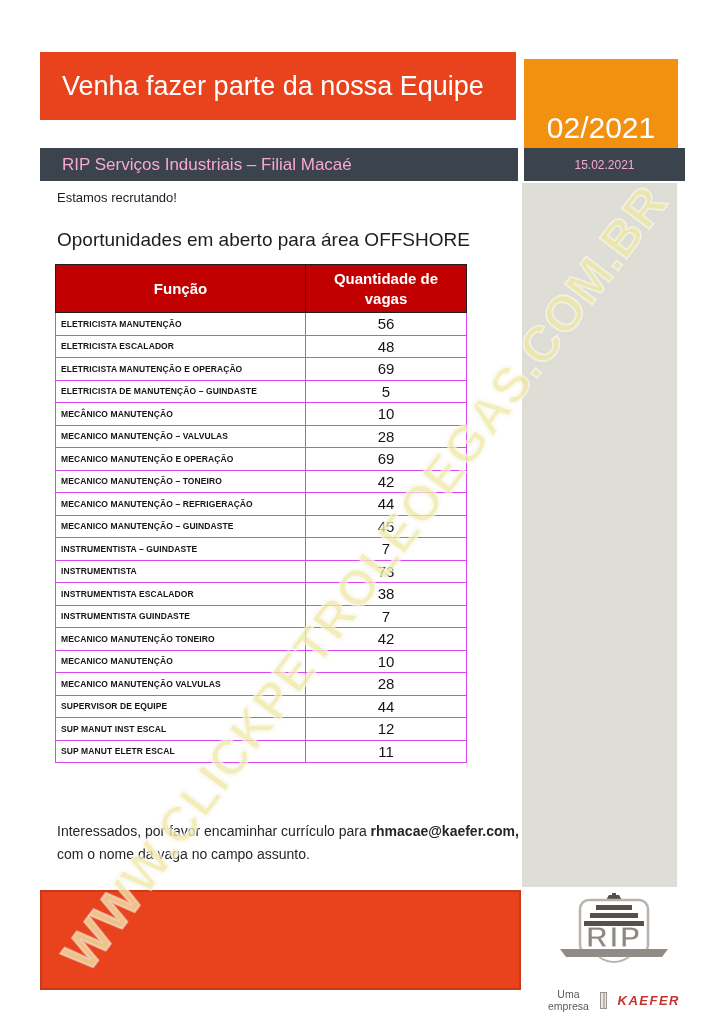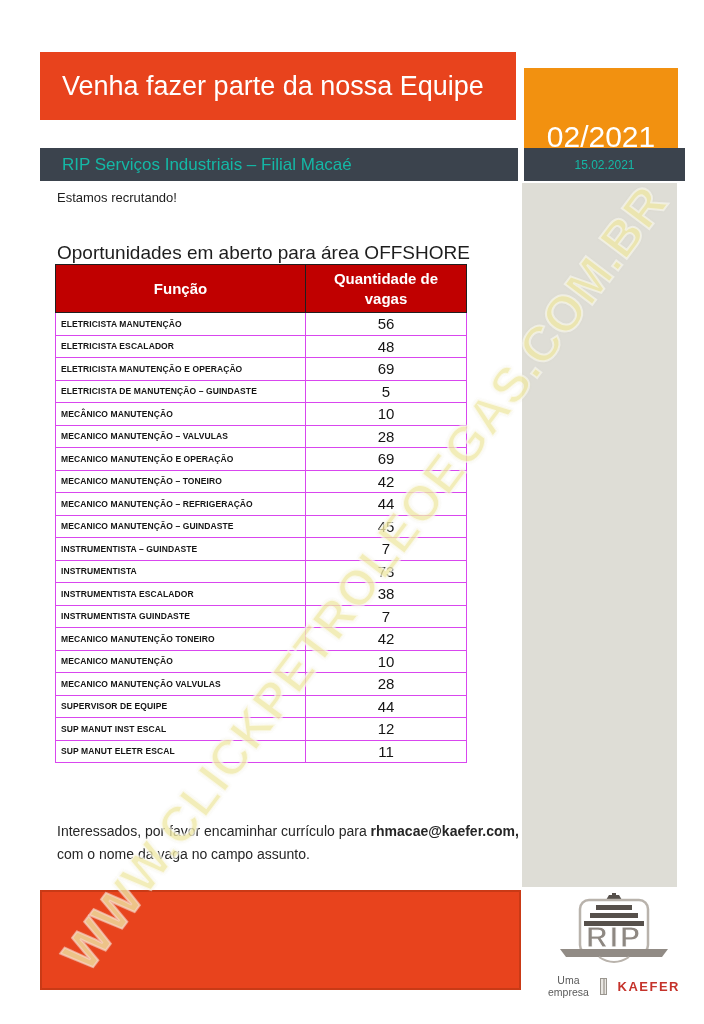--- a/index.html
+++ b/index.html
@@ -3,58 +3,58 @@
 <meta charset="utf-8">
 <style>
   html,body{margin:0;padding:0;background:#fff;}
   .page{position:relative;width:704px;height:1024px;background:#ffffff;overflow:hidden;
         font-family:"Liberation Sans",sans-serif;margin:0 auto;}
 
   
   .hdr-red{position:absolute;left:40px;top:52px;width:476px;height:68px;
            background:var(--banner-red,#E8431D);color:#fff;display:flex;align-items:center;
            padding-left:22px;box-sizing:border-box;font-size:27px;}
-  .hdr-orange{position:absolute;left:524px;top:68px;width:154px;height:94px;
+  .hdr-orange{position:absolute;left:524px;top:59px;width:154px;height:94px;
            background:var(--edition-orange,#F29110);color:#fff;display:flex;align-items:flex-end;
            justify-content:center;font-size:30px;padding-bottom:8px;box-sizing:border-box;}
   .bar-dark{position:absolute;top:148px;height:33px;background:var(--bar-dark,#3B434D);
-           color:#14b8a6;box-sizing:border-box;}
+           color:#f9a8d4;box-sizing:border-box;}
   .bar-left{left:40px;width:478px;font-size:17px;display:flex;align-items:center;padding-left:22px;}
   .bar-right{left:524px;width:161px;font-size:12px;display:flex;align-items:center;justify-content:center;}
 
   
   .sidebar{position:absolute;left:522px;top:183px;width:155px;height:704px;
            background:var(--sidebar-gray,#DEDDD6);}
 
   
   .intro1{position:absolute;left:57px;top:190px;font-size:13px;color:#1d1d1d;}
-  .intro2{position:absolute;left:57px;top:242px;font-size:19px;color:#1d1d1d;}
+  .intro2{position:absolute;left:57px;top:229px;font-size:19px;color:#1d1d1d;}
 
   
   .jobs{position:absolute;left:55px;top:264px;width:411px;border-collapse:collapse;table-layout:fixed;}
   .jobs th{background:var(--table-header-red,#C00000);color:#fff;font-size:15px;font-weight:bold;
            border:1px solid #1f1f1f;height:47px;line-height:1.3;padding:0 6px;}
   .jobs td{border:1px solid #d946ef;height:22.5px;padding:0 5px;color:#141414;box-sizing:border-box;}
   .c-func{font-size:8.5px;font-weight:bold;letter-spacing:0.1px;}
   .c-num{font-size:15px;text-align:center;}
 
   
   .contact{position:absolute;left:57px;top:820px;width:475px;font-size:14px;color:#262626;line-height:23px;}
 
   
   .footer-block{position:absolute;left:40px;top:890px;width:481px;height:100px;
            background:var(--banner-red,#E8431D);border:2px solid #C93A16;box-sizing:border-box;}
 
   
   .logo-block{position:absolute;left:548px;top:893px;width:132px;text-align:center;}
-  .brandline{margin-top:3px;display:flex;align-items:center;justify-content:center;gap:11px;}
+  .brandline{margin-top:17px;display:flex;align-items:center;justify-content:center;gap:11px;}
   .uma{font-size:10.5px;color:#5a5a5a;}
   .kicon{display:inline-block;width:13px;height:15px;border:1px solid #9a968f;
          background:repeating-linear-gradient(90deg,#e9e7e3 0,#e9e7e3 2px,#b9b5af 2px,#b9b5af 4px);}
-  .kaefer{font-size:13px;font-weight:bold;letter-spacing:1.5px;color:var(--kaefer-red,#C5332B);}
+  .kaefer{font-size:13px;font-weight:bold;letter-spacing:1.5px;color:var(--kaefer-red,#C5332B);font-style:italic;}
 
   
   .watermark{position:absolute;left:365px;top:578px;
          transform:translate(-50%,-50%) rotate(-53deg);
          font-size:50px;font-weight:bold;letter-spacing:1px;white-space:nowrap;
          color:var(--watermark-yellow,#EFE8A6);opacity:0.78;
          -webkit-text-stroke:2px rgba(255,255,255,0.65);
          text-shadow:0 0 3px rgba(195,190,140,0.55);
          z-index:9;pointer-events:none;}
 </style>

